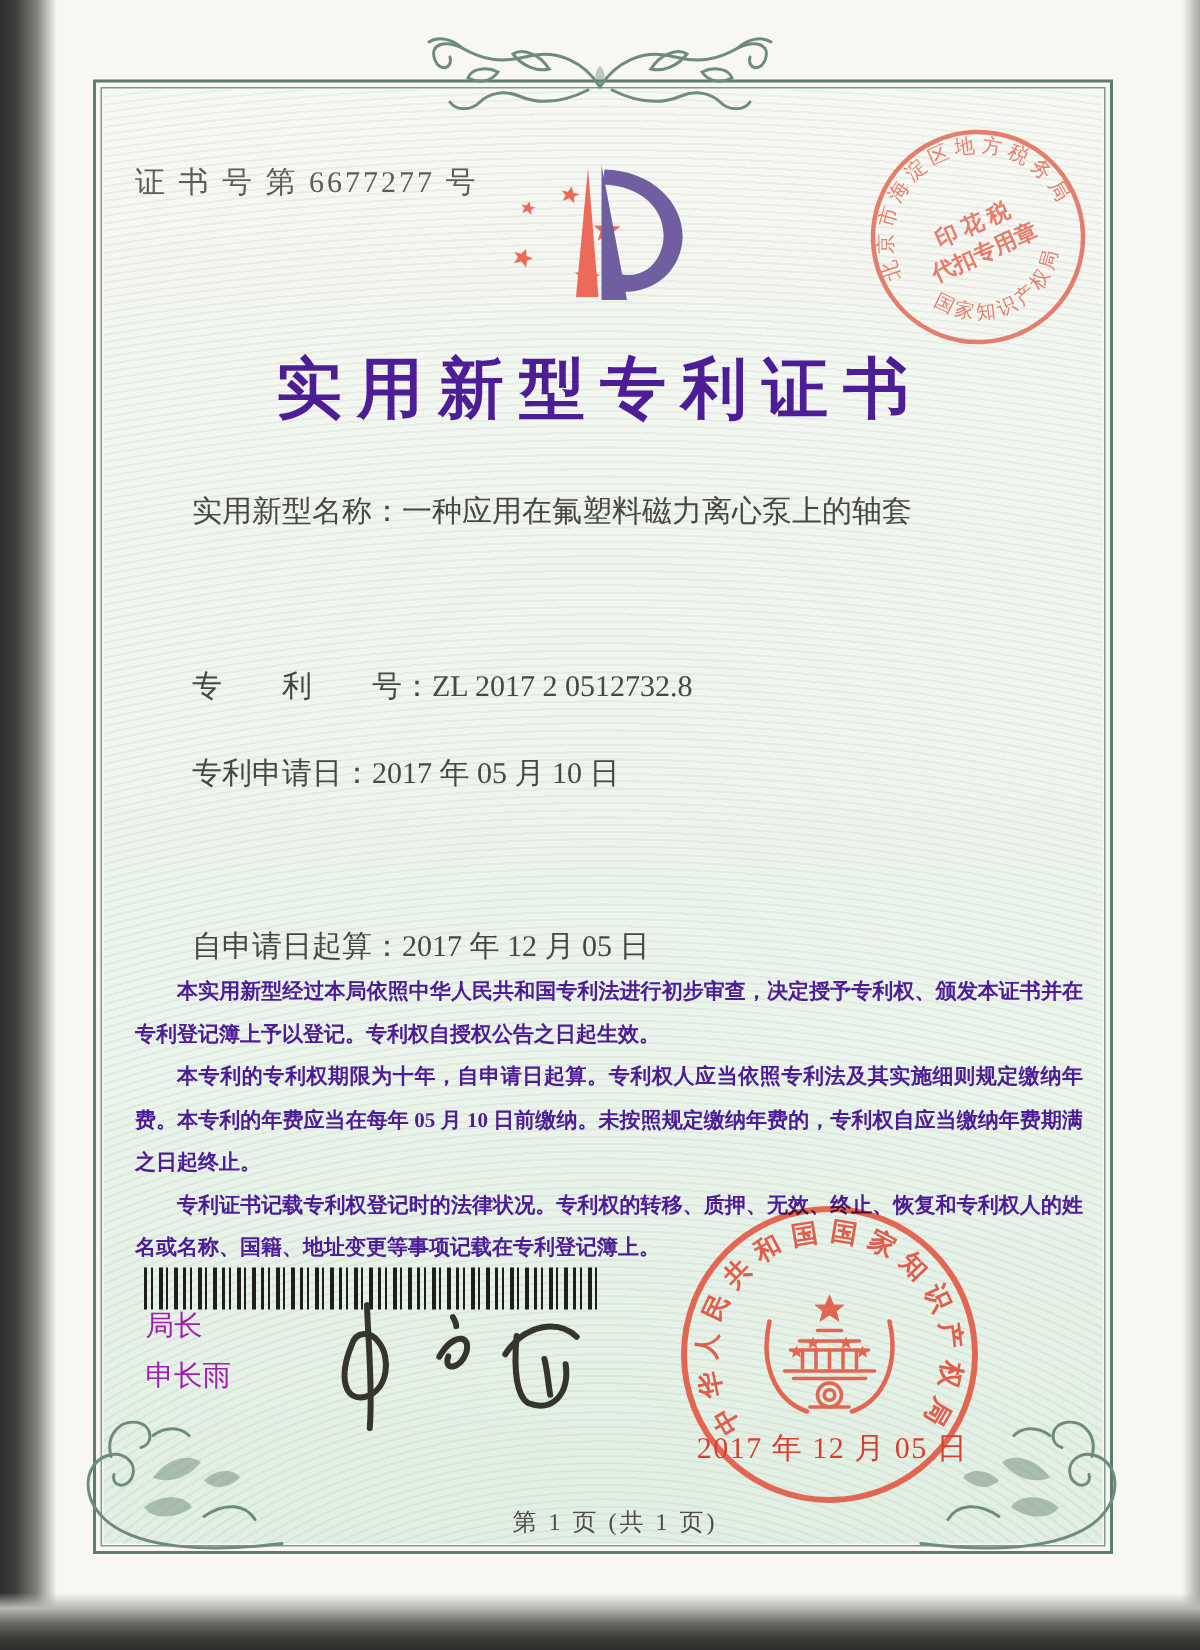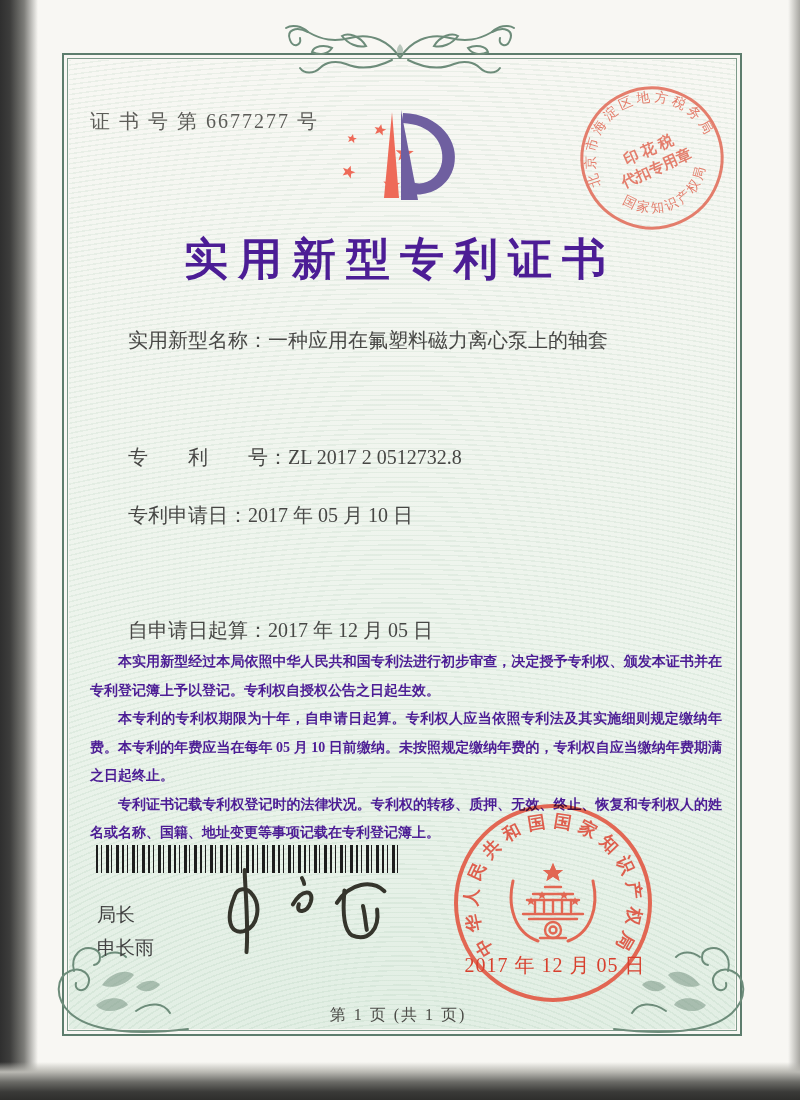--- a/index.html
+++ b/index.html
@@ -42,31 +42,31 @@
   .paras p{margin:0;text-indent:2em;}
 
   .barcode{position:absolute;left:96px;top:845px;width:302px;height:28px;
     background:repeating-linear-gradient(90deg,
       #1e1e1e 0 2px, transparent 2px 5px,
       #1e1e1e 5px 6px, transparent 6px 10px,
       #1e1e1e 10px 13px, transparent 13px 15px,
       #1e1e1e 15px 16px, transparent 16px 20px,
       #1e1e1e 20px 23px, transparent 23px 26px);}
 
-  .official{position:absolute;left:97px;top:898px;font-family:"Liberation Sans",sans-serif;
-    font-size:19px;color:#404040;line-height:33px;}
+  .official{position:absolute;left:97px;top:868px;font-family:"Liberation Sans",sans-serif;
+    font-size:19px;color:#a21caf;line-height:33px;}
   .signature{position:absolute;left:205px;top:860px;}
 
   .seal{mix-blend-mode:multiply;}
   .seal-cnipa{position:absolute;left:440px;top:790px;z-index:6;}
   .seal-date{position:absolute;left:440px;top:952px;width:230px;text-align:center;
     font-size:20px;color:#d8402e;letter-spacing:1px;z-index:7;white-space:nowrap;}
   .seal-tax{position:absolute;left:568px;top:74px;z-index:6;}
 
-  .footer{position:absolute;left:60px;top:1005px;width:676px;text-align:center;
+  .footer{position:absolute;left:72px;top:1005px;width:676px;text-align:center;
     font-size:16px;color:#4c4c48;letter-spacing:2px;}
 </style>
 </head>
 <body>
 
 <div class="stage">
 
   <div class="frame">
     <div class="guilloche"></div>
     <div class="frame-inner"></div>

